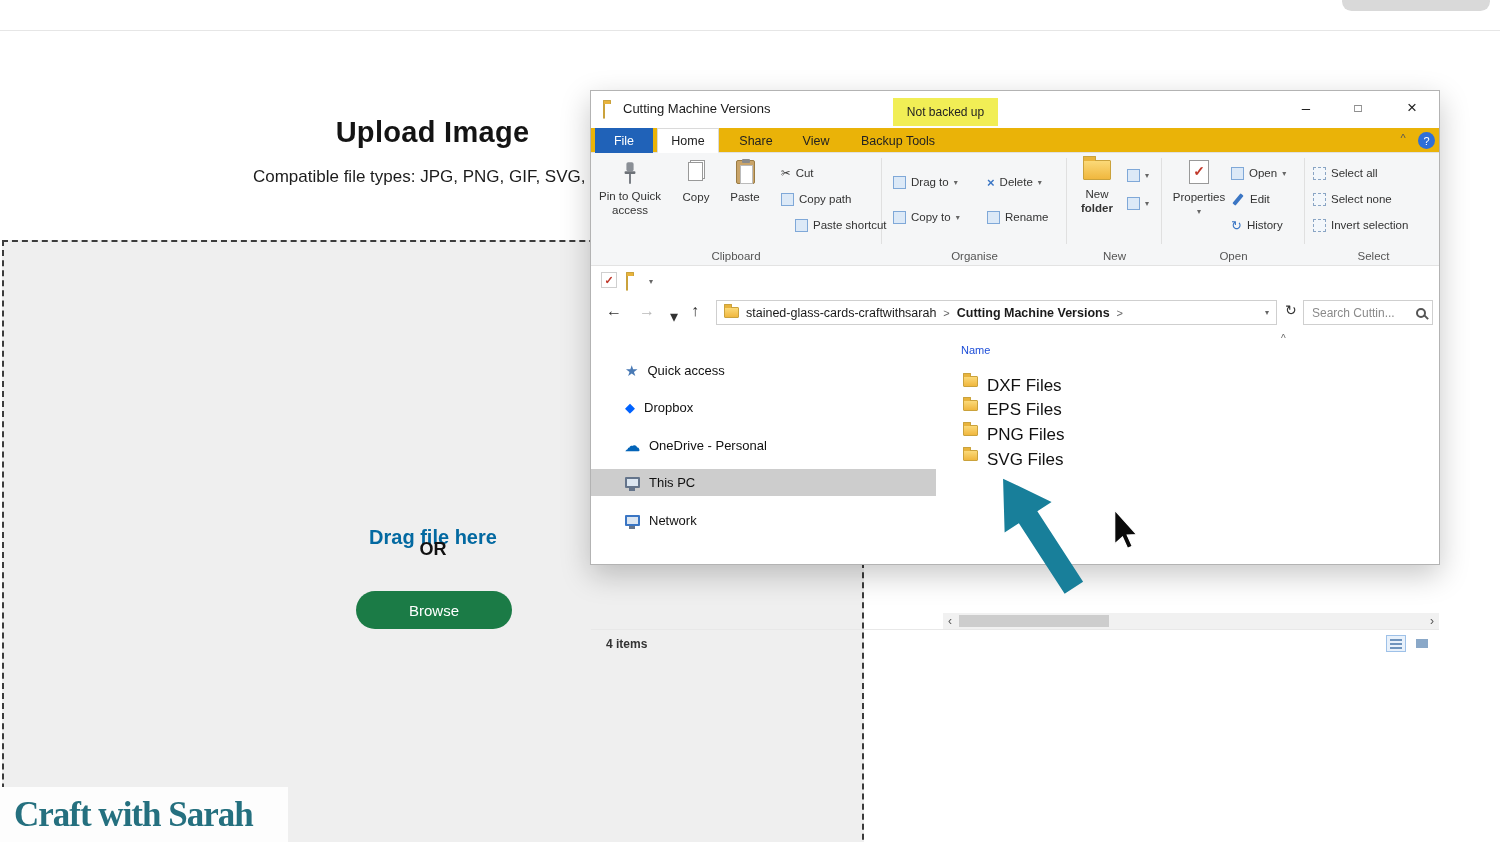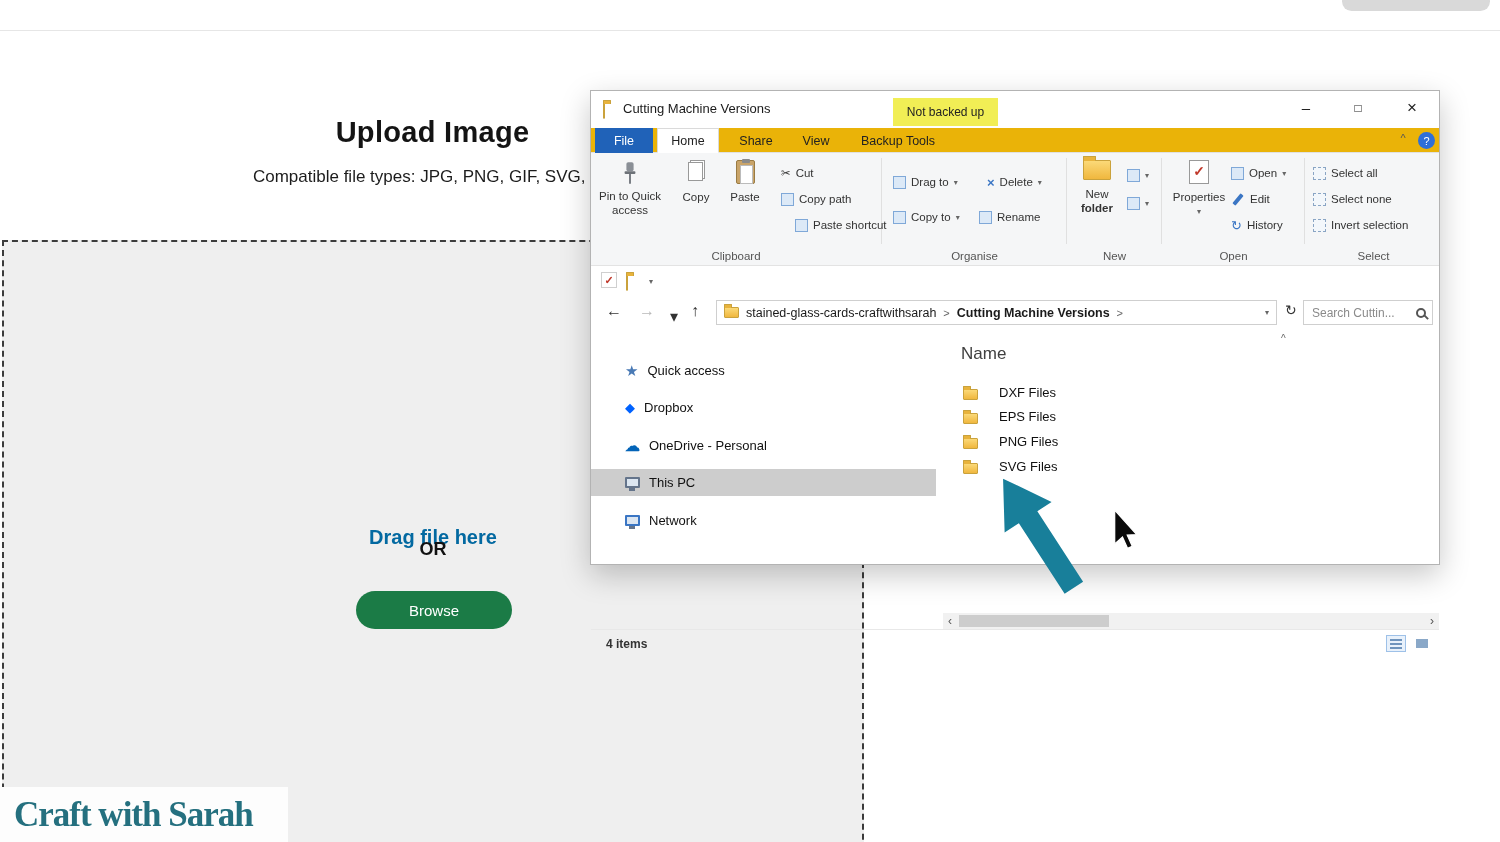--- a/index.html
+++ b/index.html
@@ -97,24 +97,24 @@
   .searchbox { position:absolute; left:712px; top:5px; width:130px; height:25px; border:1px solid #cfcfcf;
                background:#fff; display:flex; align-items:center; padding:0 6px 0 8px; gap:4px; }
   .searchbox input { border:none; outline:none; flex:1; min-width:0; font-size:12px;
                      font-family:"Liberation Sans",sans-serif; color:#333; }
   .searchbox input::placeholder { color:#8a8a8a; }
 
   
   .side-item { position:absolute; left:0; width:345px; height:27px; display:flex; align-items:center; gap:9px;
                padding-left:34px; font-size:13px; color:#111; cursor:default; }
   .side-item.selected { background:#cdcdcd; }
-  .name-col { position:absolute; left:370px; top:253px; font-size:17px; color:#404040; cursor:default; }
+  .name-col { position:absolute; left:370px; top:253px; font-size:11px; color:#1d4ed8; cursor:default; }
   .sort-caret { position:absolute; left:690px; top:242px; font-size:10px; color:#666; }
-  .file-row { position:absolute; left:360px; width:470px; height:24px; display:flex; align-items:flex-end; gap:21px;
-              padding-left:12px; font-size:13px; color:#111; cursor:default; }
+  .file-row { position:absolute; left:360px; width:470px; height:24px; display:flex; align-items:flex-start; gap:9px;
+              padding-left:12px; font-size:17px; color:#111; cursor:default; }
 
   
   .hscroll { position:absolute; left:352px; top:522px; width:496px; height:16px; background:#f1f1f1; }
   .hs-arrow { position:absolute; top:0; width:14px; height:16px; display:flex; align-items:center; justify-content:center;
               color:#555; font-size:12px; }
   .hs-thumb { position:absolute; left:16px; top:2px; width:150px; height:12px; background:#cdcdcd; }
   .e-status { position:absolute; left:0; right:0; top:538px; height:28px; border-top:1px solid #e8e8e8; }
   .status-text { position:absolute; left:15px; top:7px; font-size:12px; color:#333;font-weight:bold; }
   .view-toggle { position:absolute; top:5px; width:20px; height:17px; border:1px solid transparent;
                  display:flex; flex-direction:column; justify-content:center; gap:2px; padding:0 3px; }
@@ -211,21 +211,21 @@
     <div class="rsm" style="left:302px; top:54px;">
       <span class="icn-sq-blue"></span>
       <span>Copy to</span>
       <span class="caret">▾</span>
     </div>
     <div class="rsm" style="left:396px; top:19px;">
       <span class="x-blue">×</span>
       <span>Delete</span>
       <span class="caret">▾</span>
     </div>
-    <div class="rsm" style="left:388px; top:54px;">
+    <div class="rsm" style="left:396px; top:54px;">
       <span class="icn-sq-blue"></span>
       <span>Rename</span>
     </div>
     <div class="rlabel" style="left:292px; width:183px;">Organise</div>
 
     <div class="rbig" style="left:483px; width:46px;">
       <span class="folder folder-lg"></span>
       <span style="margin-top:4px;">New</span>
       <span style="margin-top:-3px;font-weight:bold;">folder</span>
     </div>

